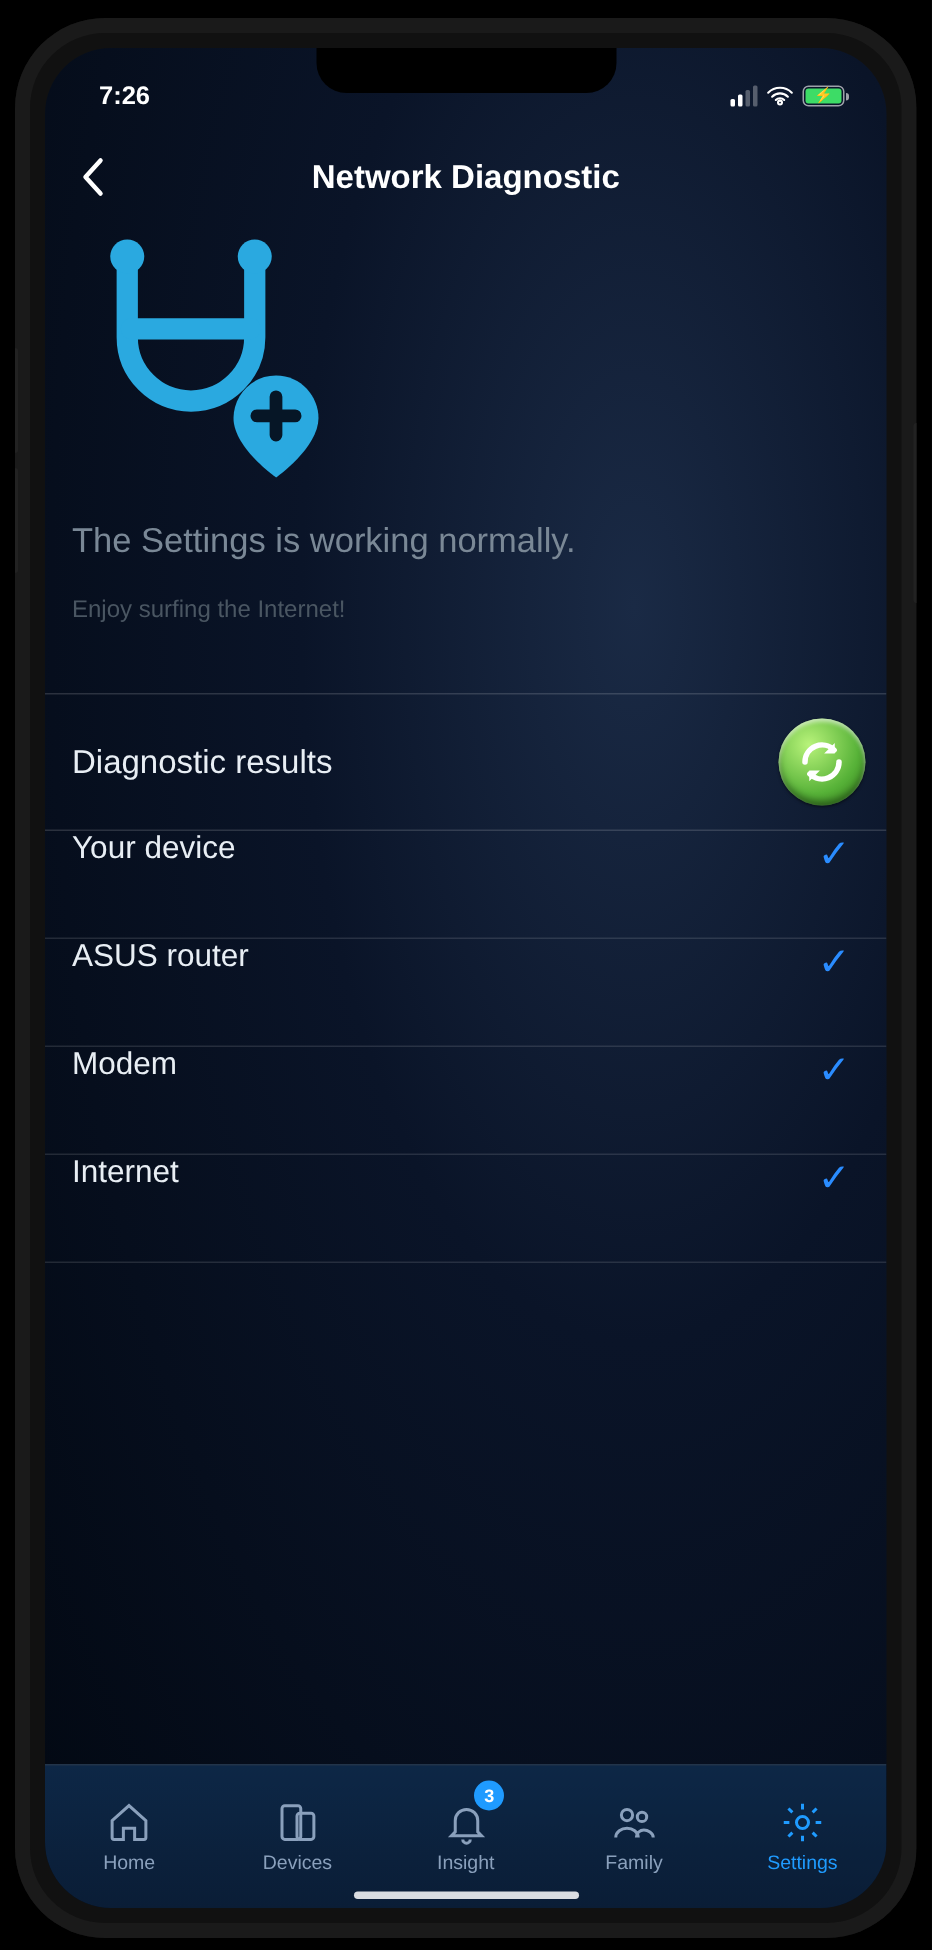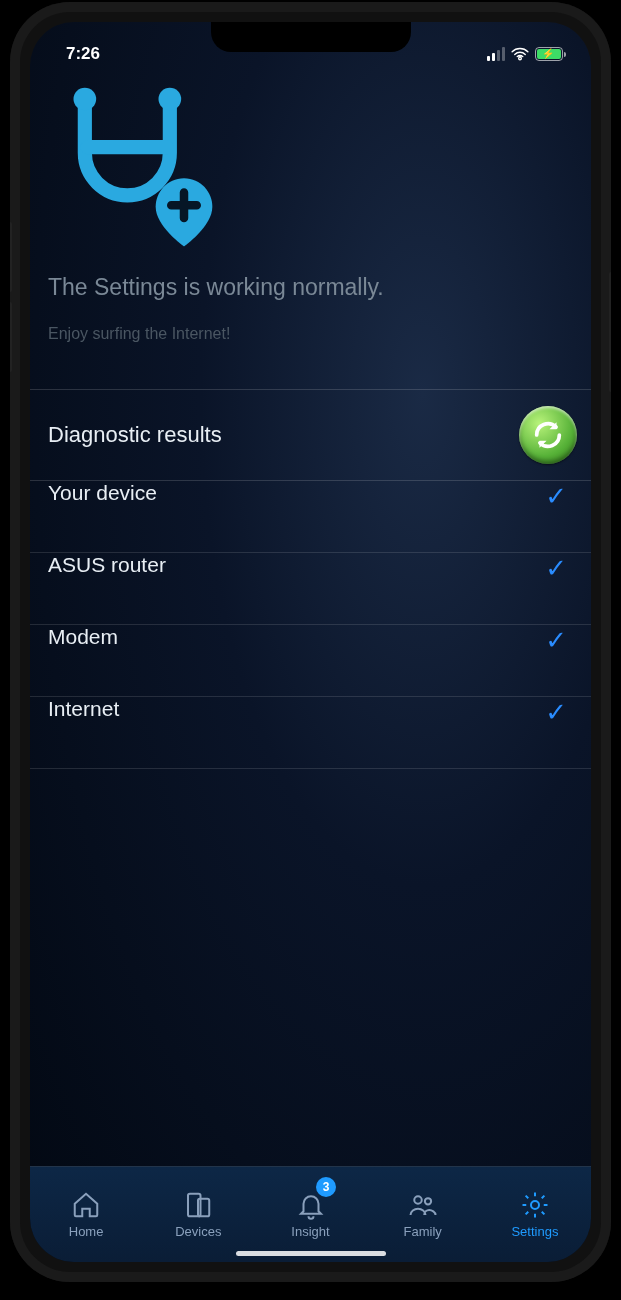--- a/index.html
+++ b/index.html
@@ -1,18 +1,18 @@
 <!DOCTYPE html>
 <html><head>
 <meta charset="utf-8">
 <style>
   * { box-sizing: border-box; margin: 0; padding: 0; }
   html, body { width: 621px; height: 1300px; background: #000; font-family: -apple-system, "Helvetica Neue", Arial, sans-serif; }
   .frame {
-    position: absolute; left: 10px; top: 2px; width: 601px; height: 1280px;
+    position: absolute; left: 10px; top: 12px; width: 601px; height: 1280px;
     border-radius: 60px; background: #111; box-shadow: inset 0 0 0 10px #1a1a1a, 0 4px 20px rgba(0,0,0,.8);
     overflow: hidden;
   }
   .screen {
     position: absolute; left: 20px; top: 20px; right: 20px; bottom: 20px;
     border-radius: 44px; overflow: hidden;
     background: radial-gradient(ellipse at 70% 30%, #1a2a45 0%, #0a1428 40%, #020812 100%);
   }
   .notch {
     position: absolute; top: 0; left: 50%; transform: translateX(-50%);
@@ -104,20 +104,28 @@
             <path d="M10 14.5a1.5 1.5 0 100-3 1.5 1.5 0 000 3zM4 8.5a8.5 8.5 0 0112 0M1 5.5a12.7 12.7 0 0118 0M6.8 11a4.5 4.5 0 016.4 0" stroke="#fff" stroke-width="1.6" fill="none" stroke-linecap="round"></path>
           </svg>
         <span class="battery">
             <span class="fill">
               <span class="bolt">⚡</span>
             </span>
           </span>
       </div>
     </div>
 
+    <div class="navbar">
+      <div class="back">
+        <svg width="16" height="26" viewBox="0 0 16 26">
+            <path d="M13 2 3 13l10 11" stroke="#fff" stroke-width="3" fill="none" stroke-linecap="round" stroke-linejoin="round"></path>
+          </svg>
+      </div>
+      <div class="navtitle">Network Diagnostic</div>
+    </div>
 
     <div class="hero">
       <svg class="steth-icon" viewBox="0 0 120 120">
         <g fill="none" stroke="#2aa9e0" stroke-width="10" stroke-linecap="round">
           <path d="M26 16v34a30 30 0 0060 0V16"></path>
           <line x1="28" y1="46" x2="84" y2="46"></line>
         </g>
         <circle cx="26" cy="12" r="8" fill="#2aa9e0"></circle>
         <circle cx="86" cy="12" r="8" fill="#2aa9e0"></circle>
         <path d="M96 68c12 0 20 10 20 20 0 14-20 28-20 28s-20-14-20-28c0-10 8-20 20-20z" fill="#2aa9e0"></path>

